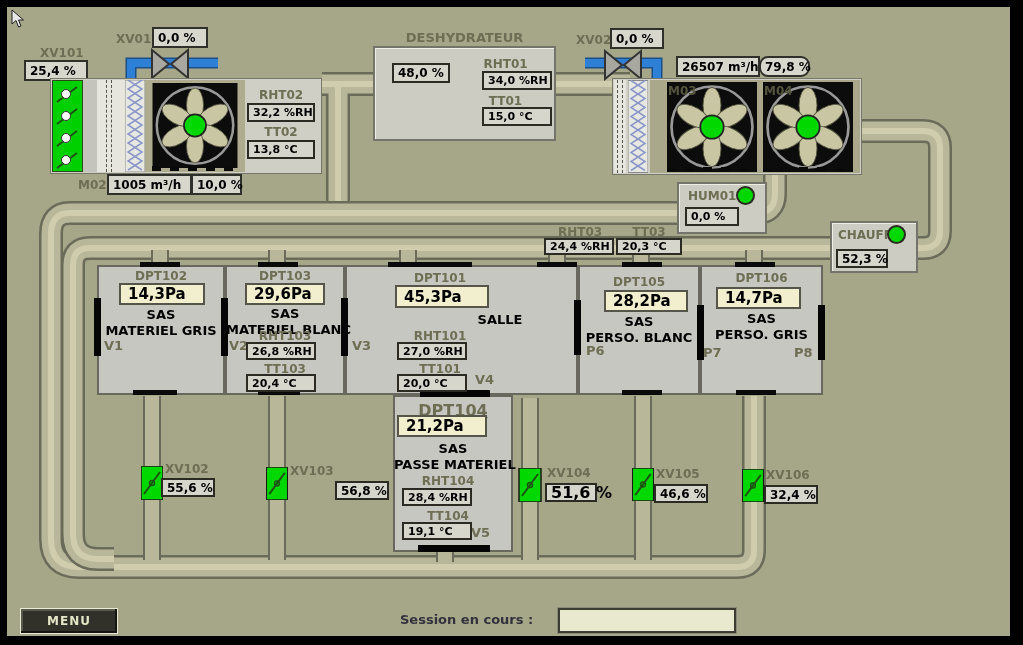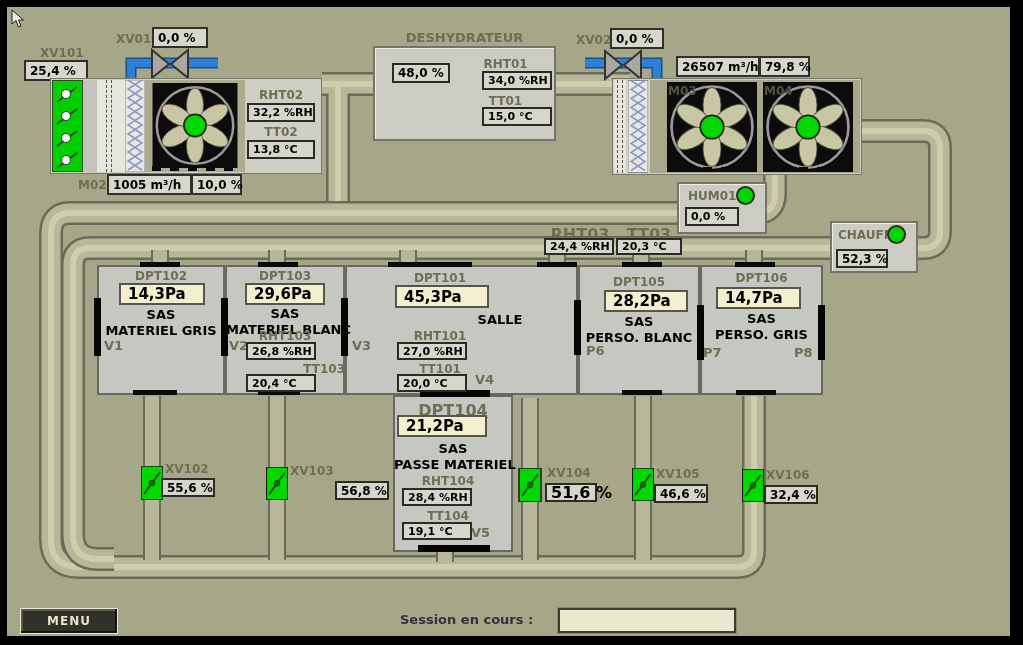--- a/index.html
+++ b/index.html
@@ -9,21 +9,21 @@
   .screen{position:absolute;left:7px;top:7px;right:13px;bottom:9px;background:#a6a689;}
   .abs{position:absolute;}
   svg.layer{position:absolute;left:0;top:0;pointer-events:none;}
   .duct-out{fill:none;stroke:#6b6b5a;stroke-width:24px;}
   .duct-mid{fill:none;stroke:#b9b79a;stroke-width:19px;}
   .duct-hi{fill:none;stroke:#cfcdad;stroke-width:6px;}
   .stub-out{fill:none;stroke:#6b6b5a;stroke-width:18px;}
   .stub-mid{fill:none;stroke:#b9b79a;stroke-width:14px;}
   .pipe-blue-out{fill:none;stroke:#1c4f86;stroke-width:11px;}
   .pipe-blue{fill:none;stroke:#2e7fd6;stroke-width:8px;}
-  .lbl{position:absolute;font-weight:bold;font-size:16px;color:#6e6e54;white-space:nowrap;}
+  .lbl{position:absolute;font-weight:bold;font-size:12px;color:#6e6e54;white-space:nowrap;}
   .lbl-c{text-align:center;}
   .val{position:absolute;background:#d7d7cd;border:2px solid #30302a;color:#000;
        font-weight:bold;font-size:12px;display:flex;align-items:center;padding:0 4px;white-space:nowrap;}
   .dpt{position:absolute;background:#f1efcd;border:2px solid #55554a;color:#000;
        font-weight:bold;font-size:15px;display:flex;align-items:center;padding:0 7px;white-space:nowrap;}
   .sbox{position:absolute;background:#d6d6cc;border:2px solid #2b2b24;color:#000;
        font-weight:bold;font-size:11px;display:flex;align-items:center;padding:0 4px;white-space:nowrap;}
   .ahu{position:absolute;background:#cfcfc5;border:1px solid #77776a;}
   .panel{position:absolute;background:#ccccc3;border:2px solid #74746a;
          box-shadow:inset 1px 1px 0 #eeeee4;}
@@ -160,21 +160,21 @@
 
   <span class="lbl lbl-c" style="left:373px;top:30px;width:183px;font-size:13px;">DESHYDRATEUR</span>
   <div class="panel" style="left:373px;top:46px;width:183px;height:95px;"></div>
   <div class="sbox" style="left:392px;top:63px;width:58px;height:20px;font-size:12px;">48,0 %</div>
   <span class="lbl lbl-c" style="left:463px;top:57px;width:85px;font-size:12px;">RHT01</span>
   <div class="sbox" style="left:482px;top:71px;width:70px;height:19px;">34,0 %RH</div>
   <span class="lbl lbl-c" style="left:463px;top:94px;width:85px;font-size:12px;">TT01</span>
   <div class="sbox" style="left:482px;top:107px;width:70px;height:19px;">15,0 °C</div>
 
   <div class="val" style="left:676px;top:56px;width:84px;height:21px;">26507 m³/h</div>
-  <div class="val" style="left:759px;top:56px;width:51px;height:21px;">79,8 %</div>
+  <div class="val" style="left:759px;top:56px;width:51px;height:21px;border-radius:9px;">79,8 %</div>
   <div class="ahu" style="left:612px;top:78px;width:250px;height:97px;"></div>
   <div class="abs" style="left:614px;top:80px;width:12px;height:93px;background:#e6e6de;"></div>
   <div class="dash2" style="left:617px;top:80px;height:93px;"></div>
   <svg class="abs" style="left:628px;top:80px;" width="20" height="93" viewBox="0 0 20 92">
     <rect width="20" height="92" fill="#e8e8e2" stroke="#888" stroke-width="1"></rect>
     <path d="M3 0 L17 9 L3 18 L17 27 L3 36 L17 45 L3 54 L17 63 L3 72 L17 81 L3 90" fill="none" stroke="#8a96c8" stroke-width="1.5"></path>
     <path d="M17 0 L3 9 L17 18 L3 27 L17 36 L3 45 L17 54 L3 63 L17 72 L3 81 L17 90" fill="none" stroke="#8a96c8" stroke-width="1.5"></path>
   </svg>
   <div class="abs" style="left:650px;top:80px;width:210px;height:93px;background:#aaa88a;"></div>
   <svg class="abs" style="left:665px;top:82px;" width="94" height="90" viewBox="0 0 100 100">
@@ -267,21 +267,21 @@
   </div>
 
   <span class="lbl lbl-c" style="left:225px;top:269px;width:120px;font-size:12px;">DPT103</span>
   <div class="dpt" style="left:245px;top:283px;width:80px;height:22px;">29,6Pa</div>
   <div class="room-name" style="left:226px;top:306px;width:118px;">
     <span>SAS</span><br>
     <span>MATERIEL BLANC</span>
   </div>
   <span class="lbl lbl-c" style="left:225px;top:329px;width:120px;font-size:12px;">RHT103</span>
   <div class="sbox" style="left:246px;top:342px;width:70px;height:18px;">26,8 %RH</div>
-  <span class="lbl lbl-c" style="left:225px;top:362px;width:120px;font-size:12px;text-align:right;">TT103</span>
+  <span class="lbl lbl-c" style="left:225px;top:362px;width:120px;font-size:12px;">TT103</span>
   <div class="sbox" style="left:246px;top:374px;width:70px;height:18px;">20,4 °C</div>
 
   <span class="lbl lbl-c" style="left:375px;top:271px;width:130px;font-size:12px;">DPT101</span>
   <div class="dpt" style="left:395px;top:285px;width:94px;height:23px;">45,3Pa</div>
   <div class="room-name" style="left:455px;top:312px;width:90px;">SALLE</div>
   <span class="lbl lbl-c" style="left:375px;top:329px;width:130px;font-size:12px;">RHT101</span>
   <div class="sbox" style="left:397px;top:342px;width:70px;height:18px;">27,0 %RH</div>
   <span class="lbl lbl-c" style="left:375px;top:362px;width:130px;font-size:12px;">TT101</span>
   <div class="sbox" style="left:397px;top:374px;width:70px;height:18px;">20,0 °C</div>
 

